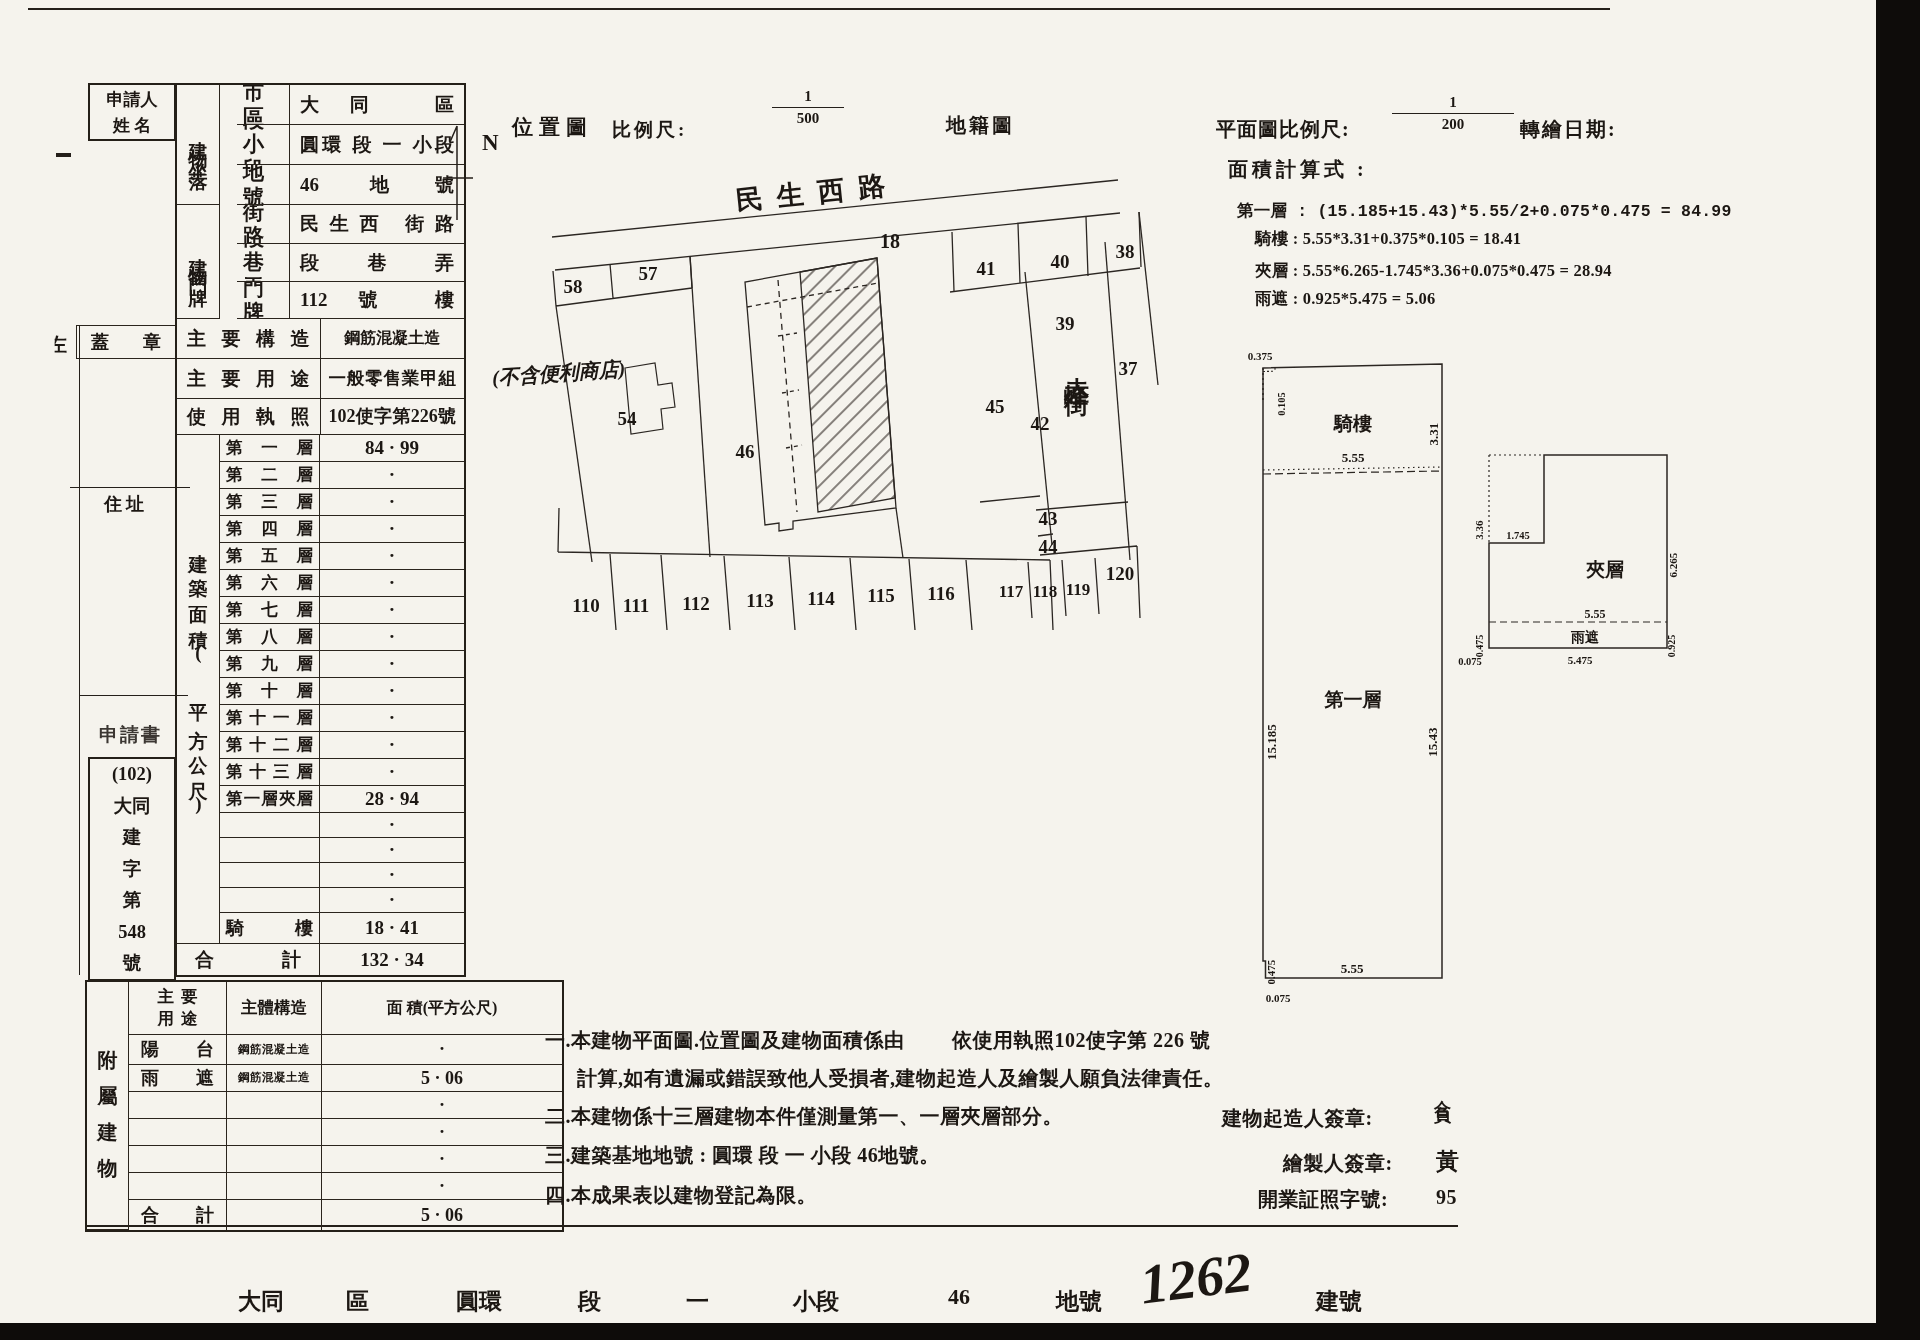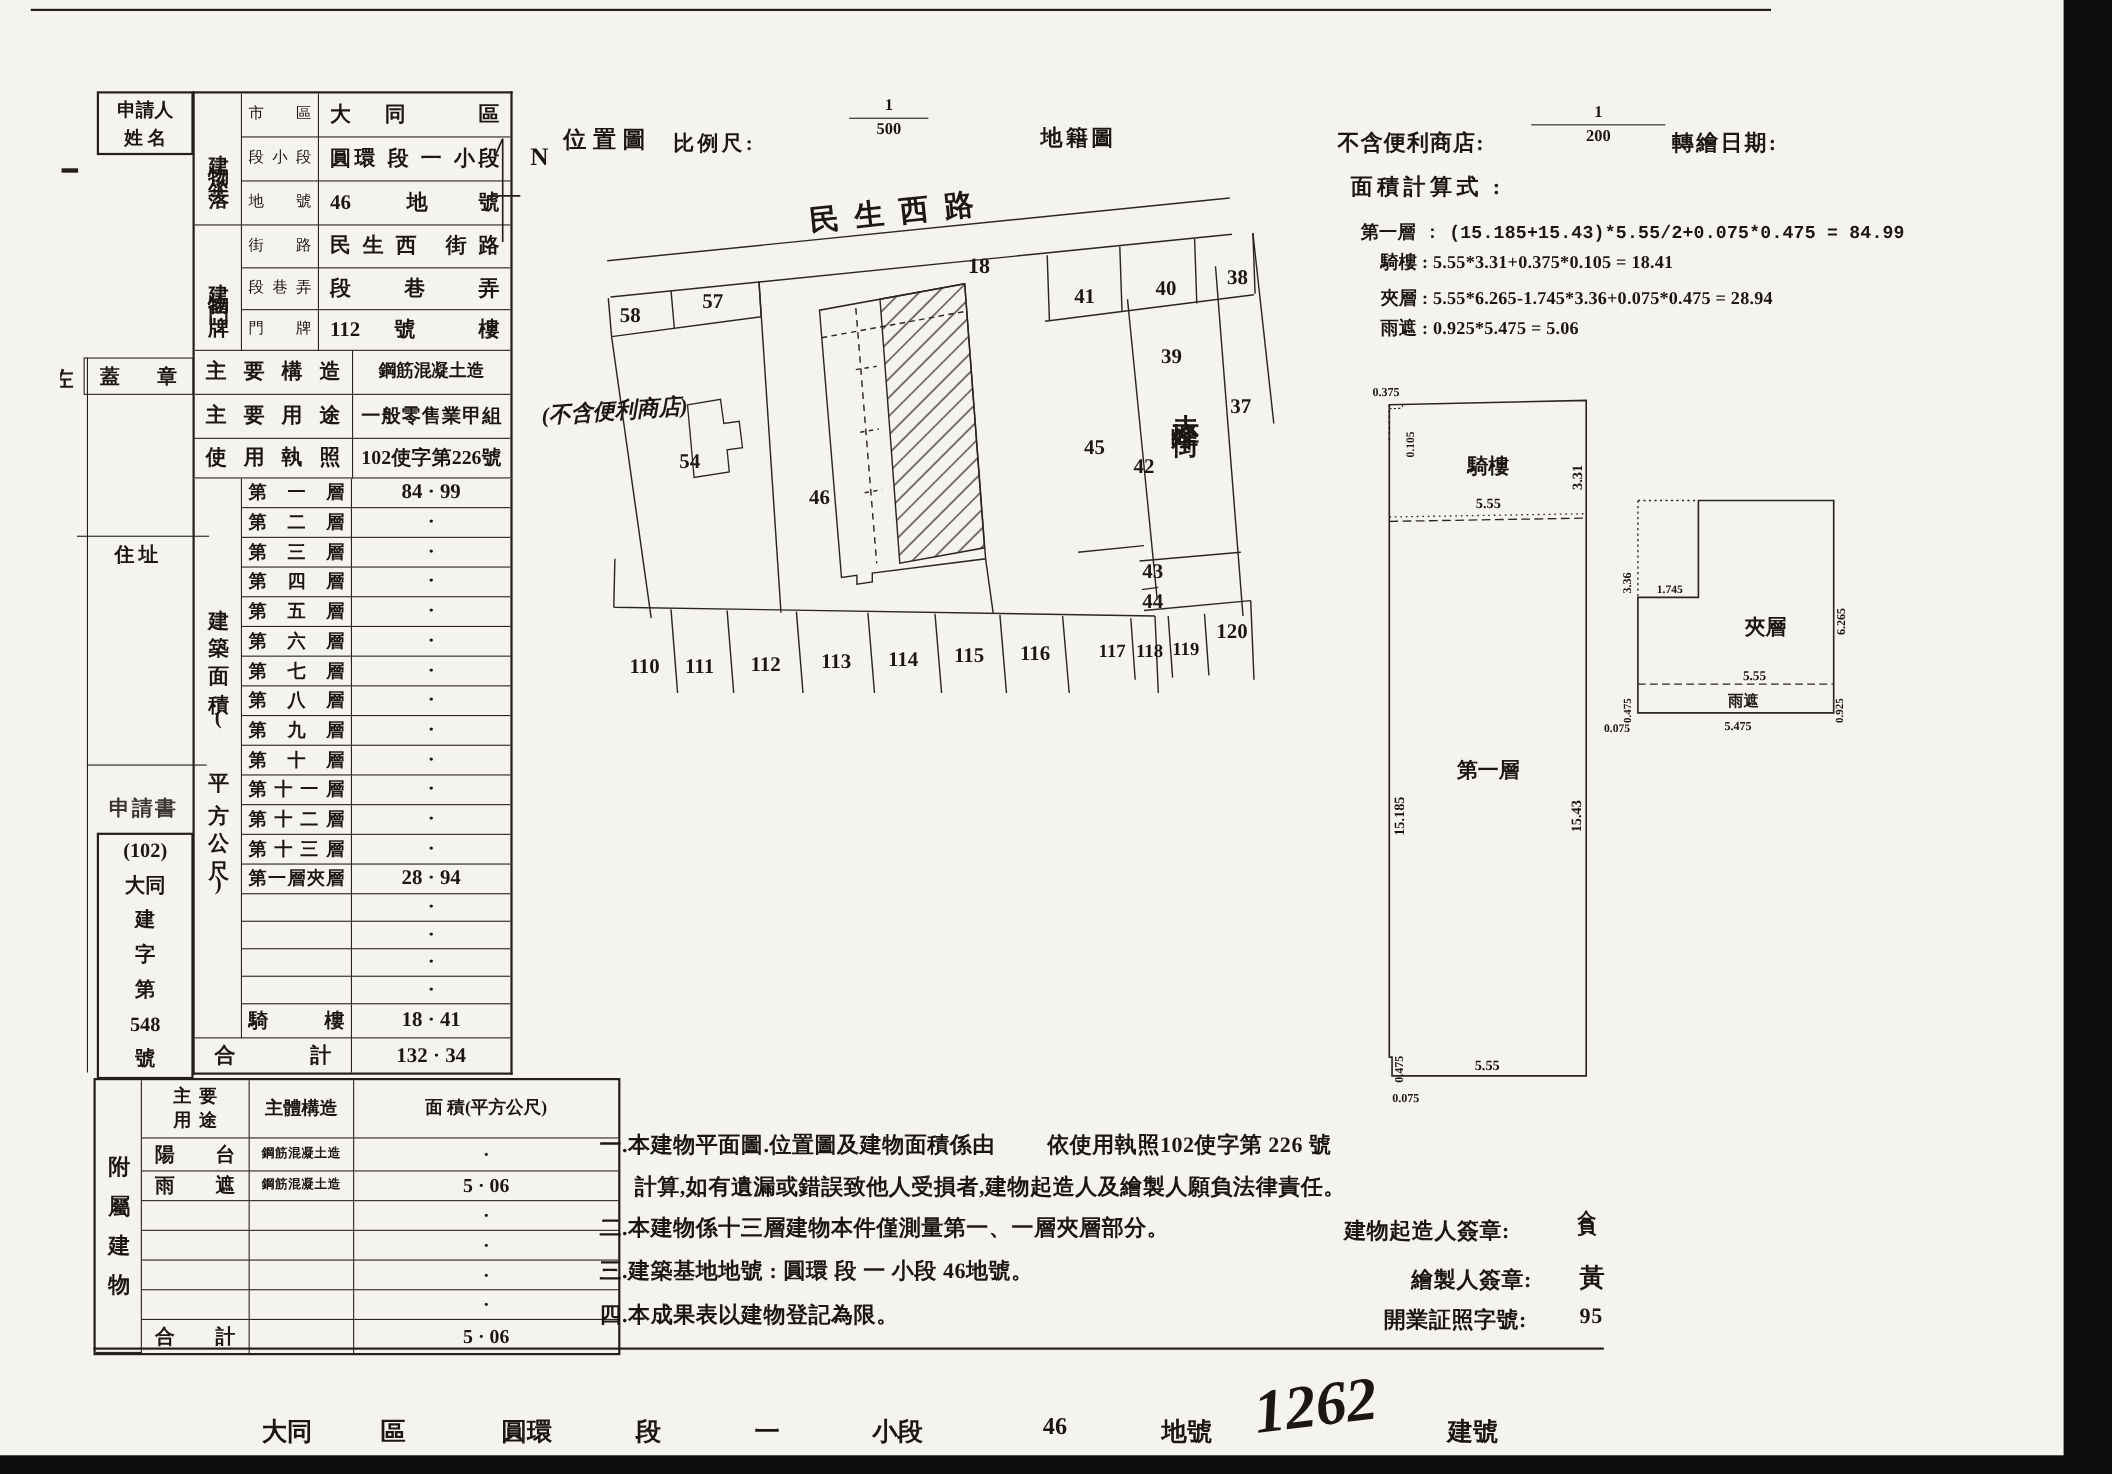--- a/index.html
+++ b/index.html
@@ -17,21 +17,21 @@
         overflow:hidden;line-height:1.15;}
   .nr{border-right:none;} .nb{border-bottom:none;}
   .just{text-align:justify;text-align-last:justify;}
   .vstrip{writing-mode:vertical-rl;text-orientation:upright;display:flex;
           align-items:center;justify-content:center;font-weight:700;}
   .ls10{letter-spacing:10px;} .ls26{letter-spacing:26px;} .ls36{letter-spacing:36px;}
 
   .gA{left:175px;top:83px;width:287px;grid-template-columns:43px 70px 174px;
       grid-template-rows:40px 40px 40px 39px 38px 37px;
       border:2px solid #241f18;border-bottom:none;}
-  .gA .lab{font-size:14px;font-weight:400;padding:0 6px;}
+  .gA .lab{font-size:21px;font-weight:700;padding:0 6px;margin-left:17px;}
   .gA .val{font-size:19px;font-weight:600;padding:0 10px;}
   .gA .vstrip{font-size:19px;}
 
   .gB{left:175px;top:319px;width:287px;grid-template-columns:143.5px 143.5px;
       grid-template-rows:40px 40px 36px;border-left:2px solid #241f18;border-right:2px solid #241f18;}
   .gB .lab{font-size:19px;font-weight:700;padding:0 10px;}
   .gB .val{font-size:17.5px;font-weight:600;padding:0 8px;}
 
   .gC{left:175px;top:435px;width:287px;grid-template-columns:43px 100px 144px;
       grid-template-rows:repeat(14,27px) repeat(4,25px) 31px 31px;
@@ -215,21 +215,21 @@
   <div class="t hd" style="left:482px;top:130px;font-size:23px;">N</div>
   <div class="t hd" style="left:512px;top:113px;font-size:21px;letter-spacing:6px;">位置圖</div>
   <div class="t hd" style="left:612px;top:117px;font-size:19px;letter-spacing:3px;">比例尺:</div>
   <div class="frac" style="left:772px;top:88px;width:72px;">
     <div>1</div>
     <div class="bar"></div>
     <div>500</div>
   </div>
   <div class="t hd" style="left:946px;top:112px;font-size:20px;letter-spacing:3px;">地籍圖</div>
 
-  <div class="t hd" style="left:1216px;top:116px;font-size:20px;letter-spacing:1px;">不含便利商店:</div>
+  <div class="t hd" style="left:1216px;top:116px;font-size:20px;letter-spacing:1px;">平面圖比例尺:</div>
   <div class="frac" style="left:1392px;top:94px;width:122px;">
     <div>1</div>
     <div class="bar"></div>
     <div>200</div>
   </div>
   <div class="t hd" style="left:1520px;top:116px;font-size:20px;letter-spacing:2px;">轉繪日期:</div>
   <div class="t hd" style="left:1228px;top:156px;font-size:20px;letter-spacing:4px;">面積計算式 :</div>
   <div class="t fnote" style="left:1237px;top:200px;font-family:Liberation Mono, monospace;">第一層 : (15.185+15.43)*5.55/2+0.075*0.475 = 84.99</div>
   <div class="t fnote" style="left:1255px;top:228px;">騎樓 : 5.55*3.31+0.375*0.105 = 18.41</div>
   <div class="t fnote" style="left:1255px;top:260px;">夾層 : 5.55*6.265-1.745*3.36+0.075*0.475 = 28.94</div>

